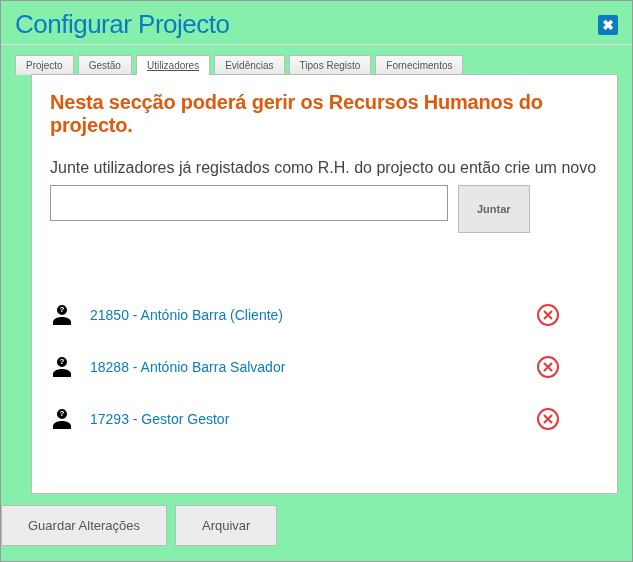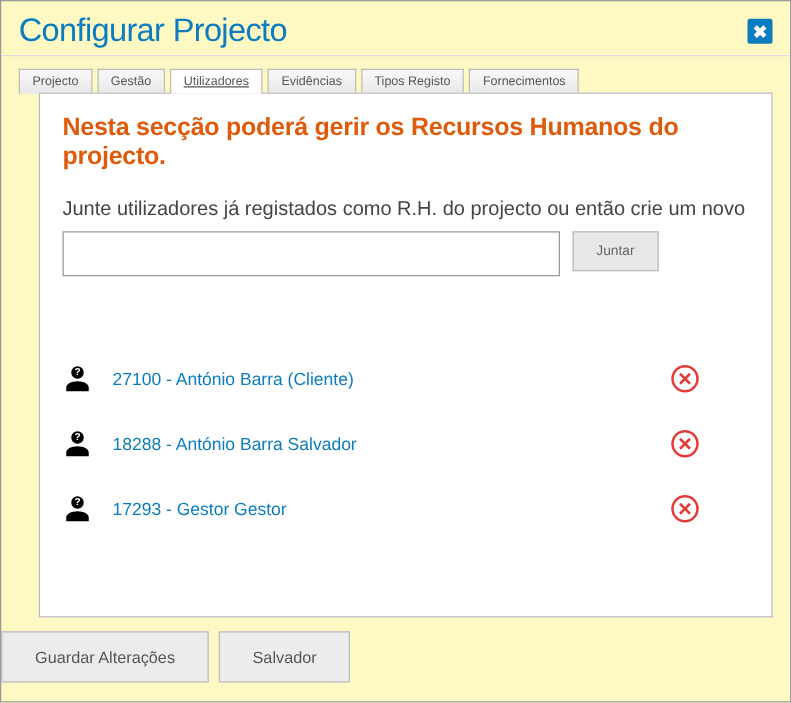--- a/index.html
+++ b/index.html
@@ -4,21 +4,21 @@
 <style>
 * { box-sizing: border-box; margin: 0; padding: 0; }
 body {
   font-family: Arial, Helvetica, sans-serif;
   background: #f0f0f0;
   width: 633px;
   height: 562px;
   overflow: hidden;
 }
 .modal {
-  background: #fef9c3;
+  background: #86efac;
   border: 1px solid #999;
   width: 633px;
   height: 562px;
   position: relative;
 }
 .modal-header {
   display: flex;
   align-items: center;
   justify-content: space-between;
   padding: 8px 14px 4px 14px;
@@ -99,21 +99,22 @@
   padding: 6px 8px;
   font-size: 13px;
 }
 .btn-small {
   border: 1px solid #bbb;
   background: #e7e7e7;
   color: #666;
   font-size: 11px;
   padding: 0 18px;
   cursor: pointer;
-  height: 32px;
+  height: 48px;
+  font-weight: bold;
 }
 .user-list {
   margin-top: 56px;
 }
 .user-row {
   display: flex;
   align-items: center;
   gap: 16px;
   padding: 14px 0;
 }
@@ -185,21 +186,21 @@
 
     <div class="user-list">
 
       <div class="user-row">
         <span class="user-icon">
           <svg viewBox="0 0 24 24" width="24" height="24">
               <path fill="#000" d="M12 2a5 5 0 0 1 5 5 5 5 0 0 1-5 5 5 5 0 0 1-5-5 5 5 0 0 1 5-5zm0 12c5 0 9 2.2 9 5v3H3v-3c0-2.8 4-5 9-5z"></path>
               <text x="12" y="9" text-anchor="middle" font-size="8" fill="#fff" font-weight="bold">?</text>
             </svg>
         </span>
-        <span class="user-name">27100 - António Barra (Cliente)</span>
+        <span class="user-name">21850 - António Barra (Cliente)</span>
         <span class="remove-btn">
           <svg viewBox="0 0 10 10" width="10" height="10">
               <path stroke="#e43b3b" stroke-width="2" d="M1 1l8 8M9 1l-8 8"></path>
             </svg>
         </span>
       </div>
 
       <div class="user-row">
         <span class="user-icon">
           <svg viewBox="0 0 24 24" width="24" height="24">
@@ -228,15 +229,15 @@
               <path stroke="#e43b3b" stroke-width="2" d="M1 1l8 8M9 1l-8 8"></path>
             </svg>
         </span>
       </div>
 
     </div>
   </div>
 
   <div class="footer">
     <button class="btn-footer">Guardar Alterações</button>
-    <button class="btn-footer">Salvador</button>
+    <button class="btn-footer">Arquivar</button>
   </div>
 </div>
 
 </body></html>

